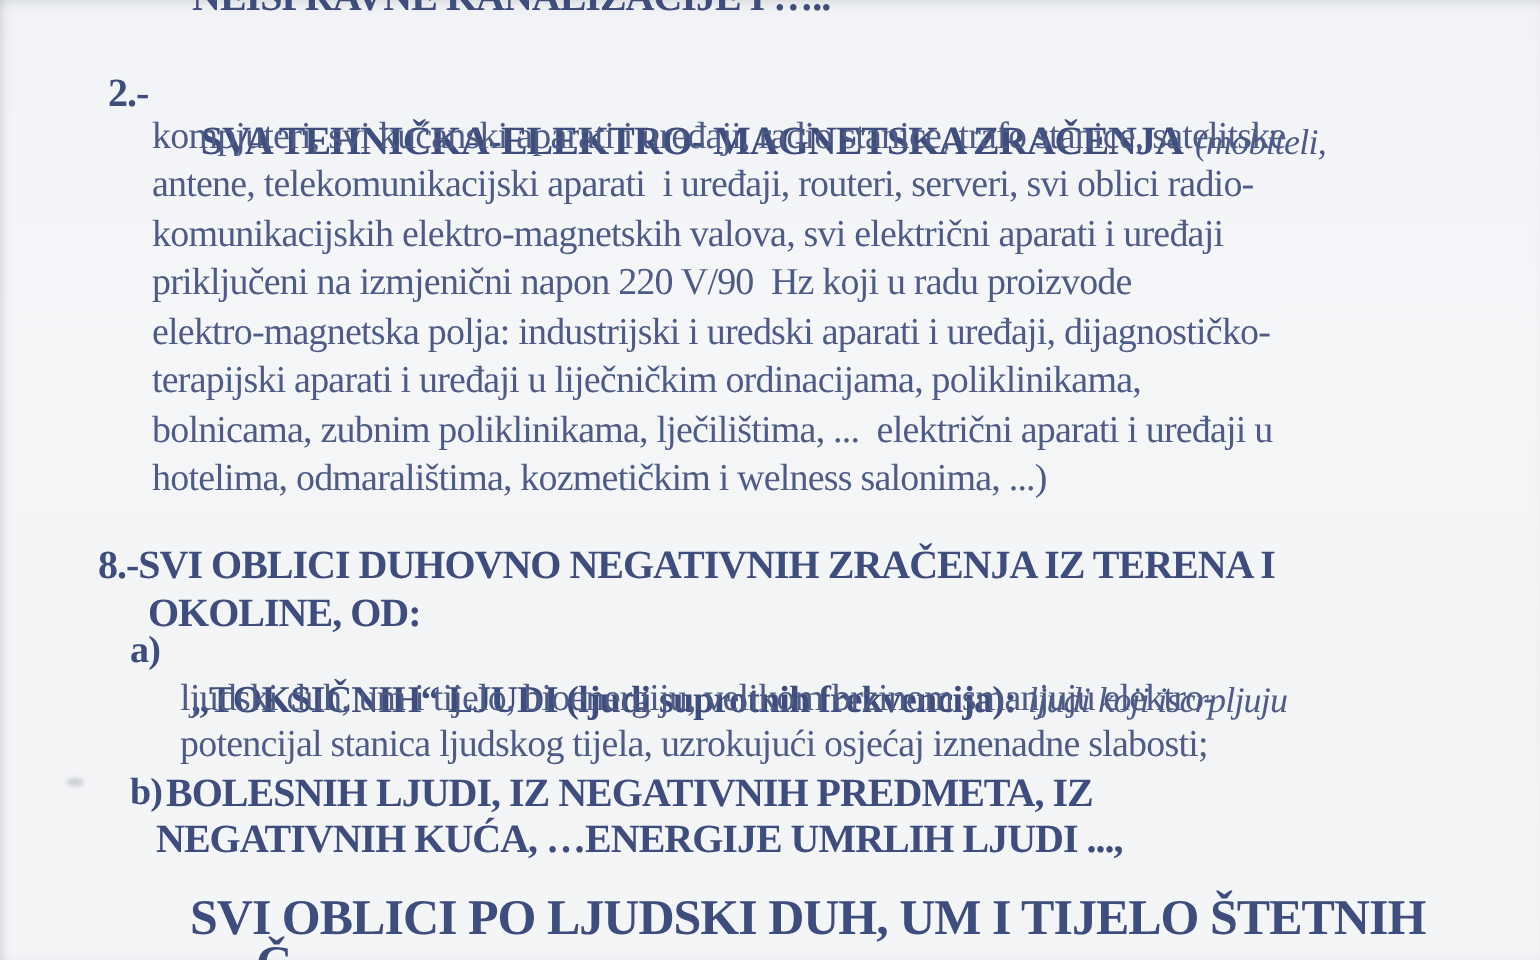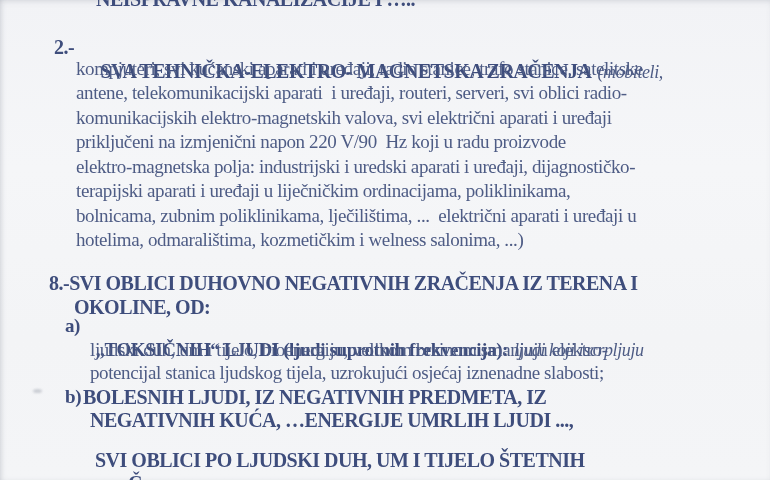--- a/index.html
+++ b/index.html
@@ -20,21 +20,21 @@
   }
   .line{
     position:absolute;white-space:pre;
     color:var(--ink);
     font-size:19px;line-height:24px;letter-spacing:-0.4px;
   }
   .b{font-weight:bold;color:var(--ink-bold);}
   .caps{font-weight:bold;color:var(--ink-bold);font-size:20px;letter-spacing:-0.5px;}
   .reg-tail{font-weight:normal;color:var(--ink);font-size:18px;letter-spacing:-0.4px;font-style:italic;}
   .tail-gap{margin-left:6px;}
-  .footer-line{font-weight:bold;color:var(--ink-bold);font-size:20px;letter-spacing:-0.5px;line-height:26px;}
+  .footer-line{font-weight:bold;color:var(--ink-bold);font-size:25px;letter-spacing:-0.5px;line-height:26px;}
   .speck{
     position:absolute;left:33px;top:389px;width:9px;height:4px;border-radius:50%;
     background:rgba(130,136,150,.35);filter:blur(1px);
   }
 </style>
 </head>
 <body>
 
 <div class="page">
 
@@ -59,21 +59,21 @@
 
   <div class="line b" style="left:65px;top:314px;">a)</div>
   <div class="line" style="left:78px;top:314px;">
     <span class="b">„TOKSIČNIH“ LJUDI (ljudi suprotnih frekvencija):</span><span class="reg-tail tail-gap">ljudi koji iscrpljuju</span>
   </div>
   <div class="line" style="left:90px;top:338px;">ljudski duh, um i tijelo, bioenergiju, velikom brzinom smanjuju elektro-</div>
   <div class="line" style="left:90px;top:361px;">potencijal stanica ljudskog tijela, uzrokujući osjećaj iznenadne slabosti;</div>
 
   <div class="line b" style="left:65px;top:385px;">b)</div>
   <div class="line caps" style="left:83px;top:385px;">BOLESNIH LJUDI, IZ NEGATIVNIH PREDMETA, IZ</div>
-  <div class="line caps" style="left:90px;top:408px;text-align:right;">NEGATIVNIH KUĆA, …ENERGIJE UMRLIH LJUDI ...,</div>
+  <div class="line caps" style="left:78px;top:408px;text-align:right;">NEGATIVNIH KUĆA, …ENERGIJE UMRLIH LJUDI ...,</div>
 
   <div class="line footer-line" style="left:95px;top:447px;">SVI OBLICI PO LJUDSKI DUH, UM I TIJELO ŠTETNIH</div>
 
   <div class="line footer-line" style="left:128px;top:470px;">Č</div>
 
   <div class="speck"></div>
 
 </div>
 
 </body></html>

